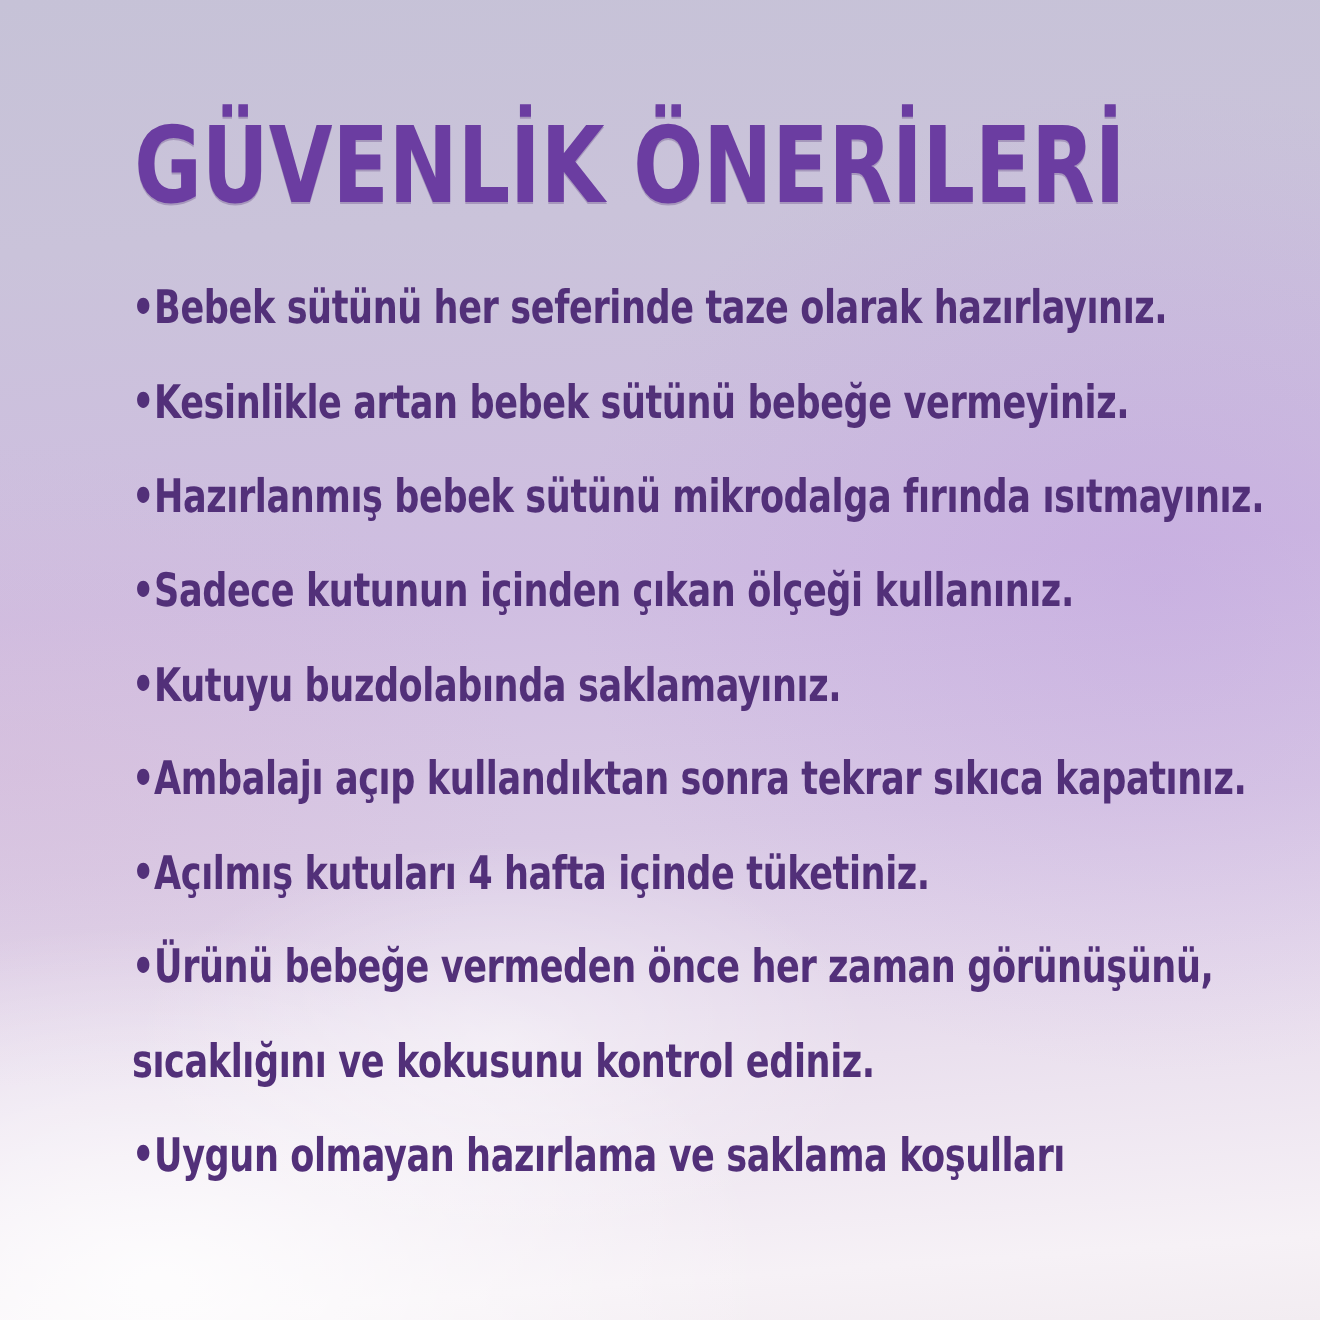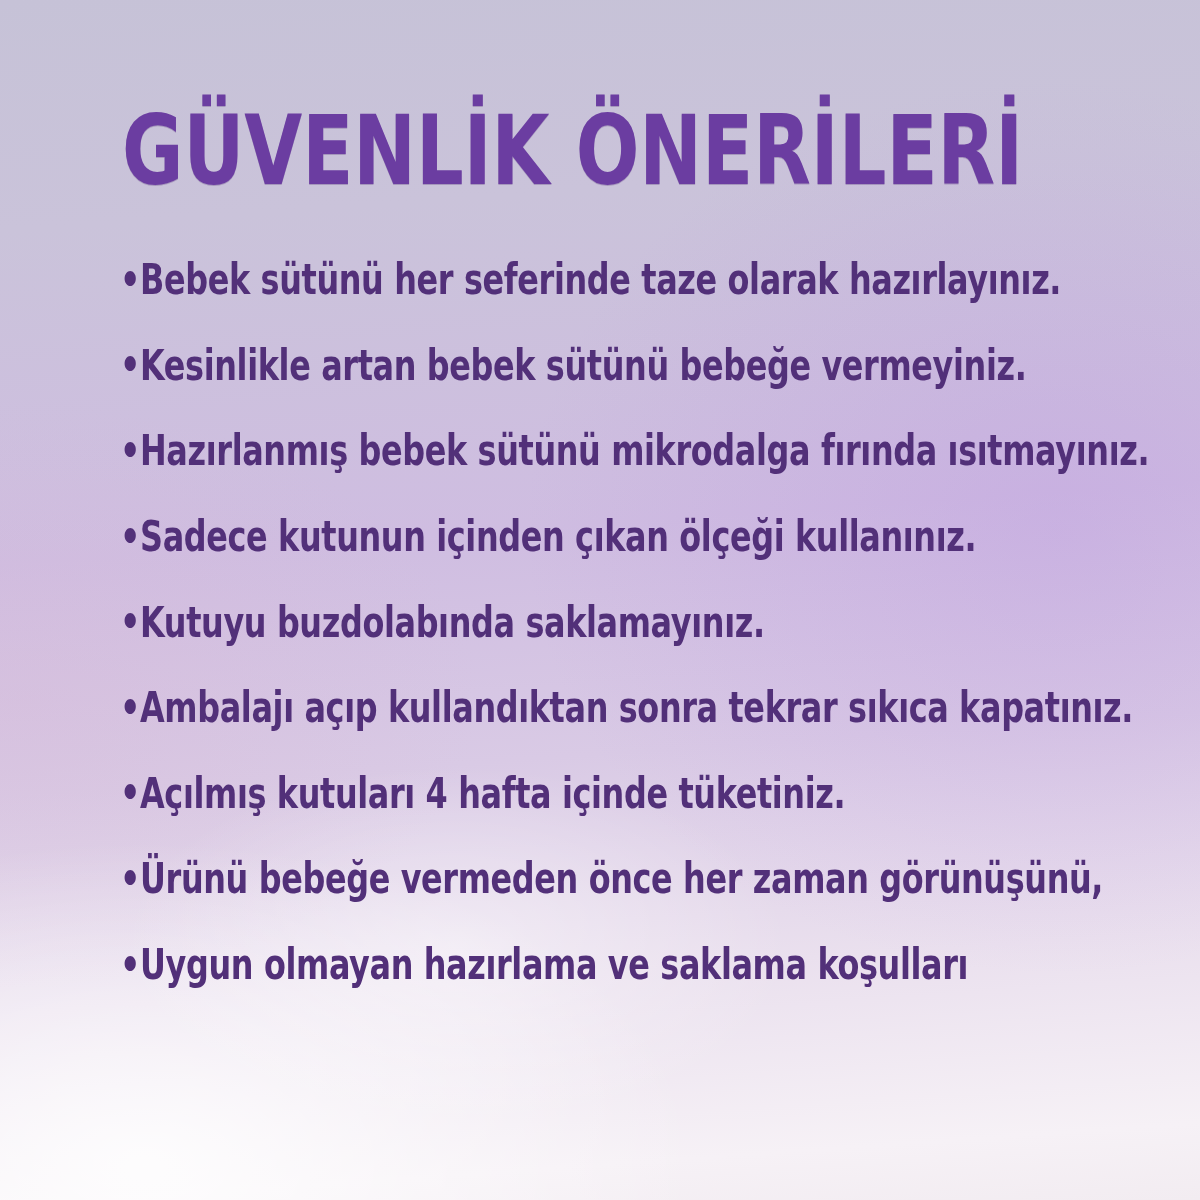--- a/index.html
+++ b/index.html
@@ -128,20 +128,26 @@
         </span>
     </div>
 
     <div class="row">
       <span class="line">
           <span class="bullet">•</span>
           <span>Ürünü bebeğe vermeden önce her zaman görünüşünü,</span>
         </span>
     </div>
 
+    <div class="row">
+      <span class="line">
+          <span class="bullet"></span>
+          <span>sıcaklığını ve kokusunu kontrol ediniz.</span>
+        </span>
+    </div>
 
     <div class="row">
       <span class="line">
           <span class="bullet">•</span>
           <span>Uygun olmayan hazırlama ve saklama koşulları</span>
         </span>
     </div>
 
 
   </div>

